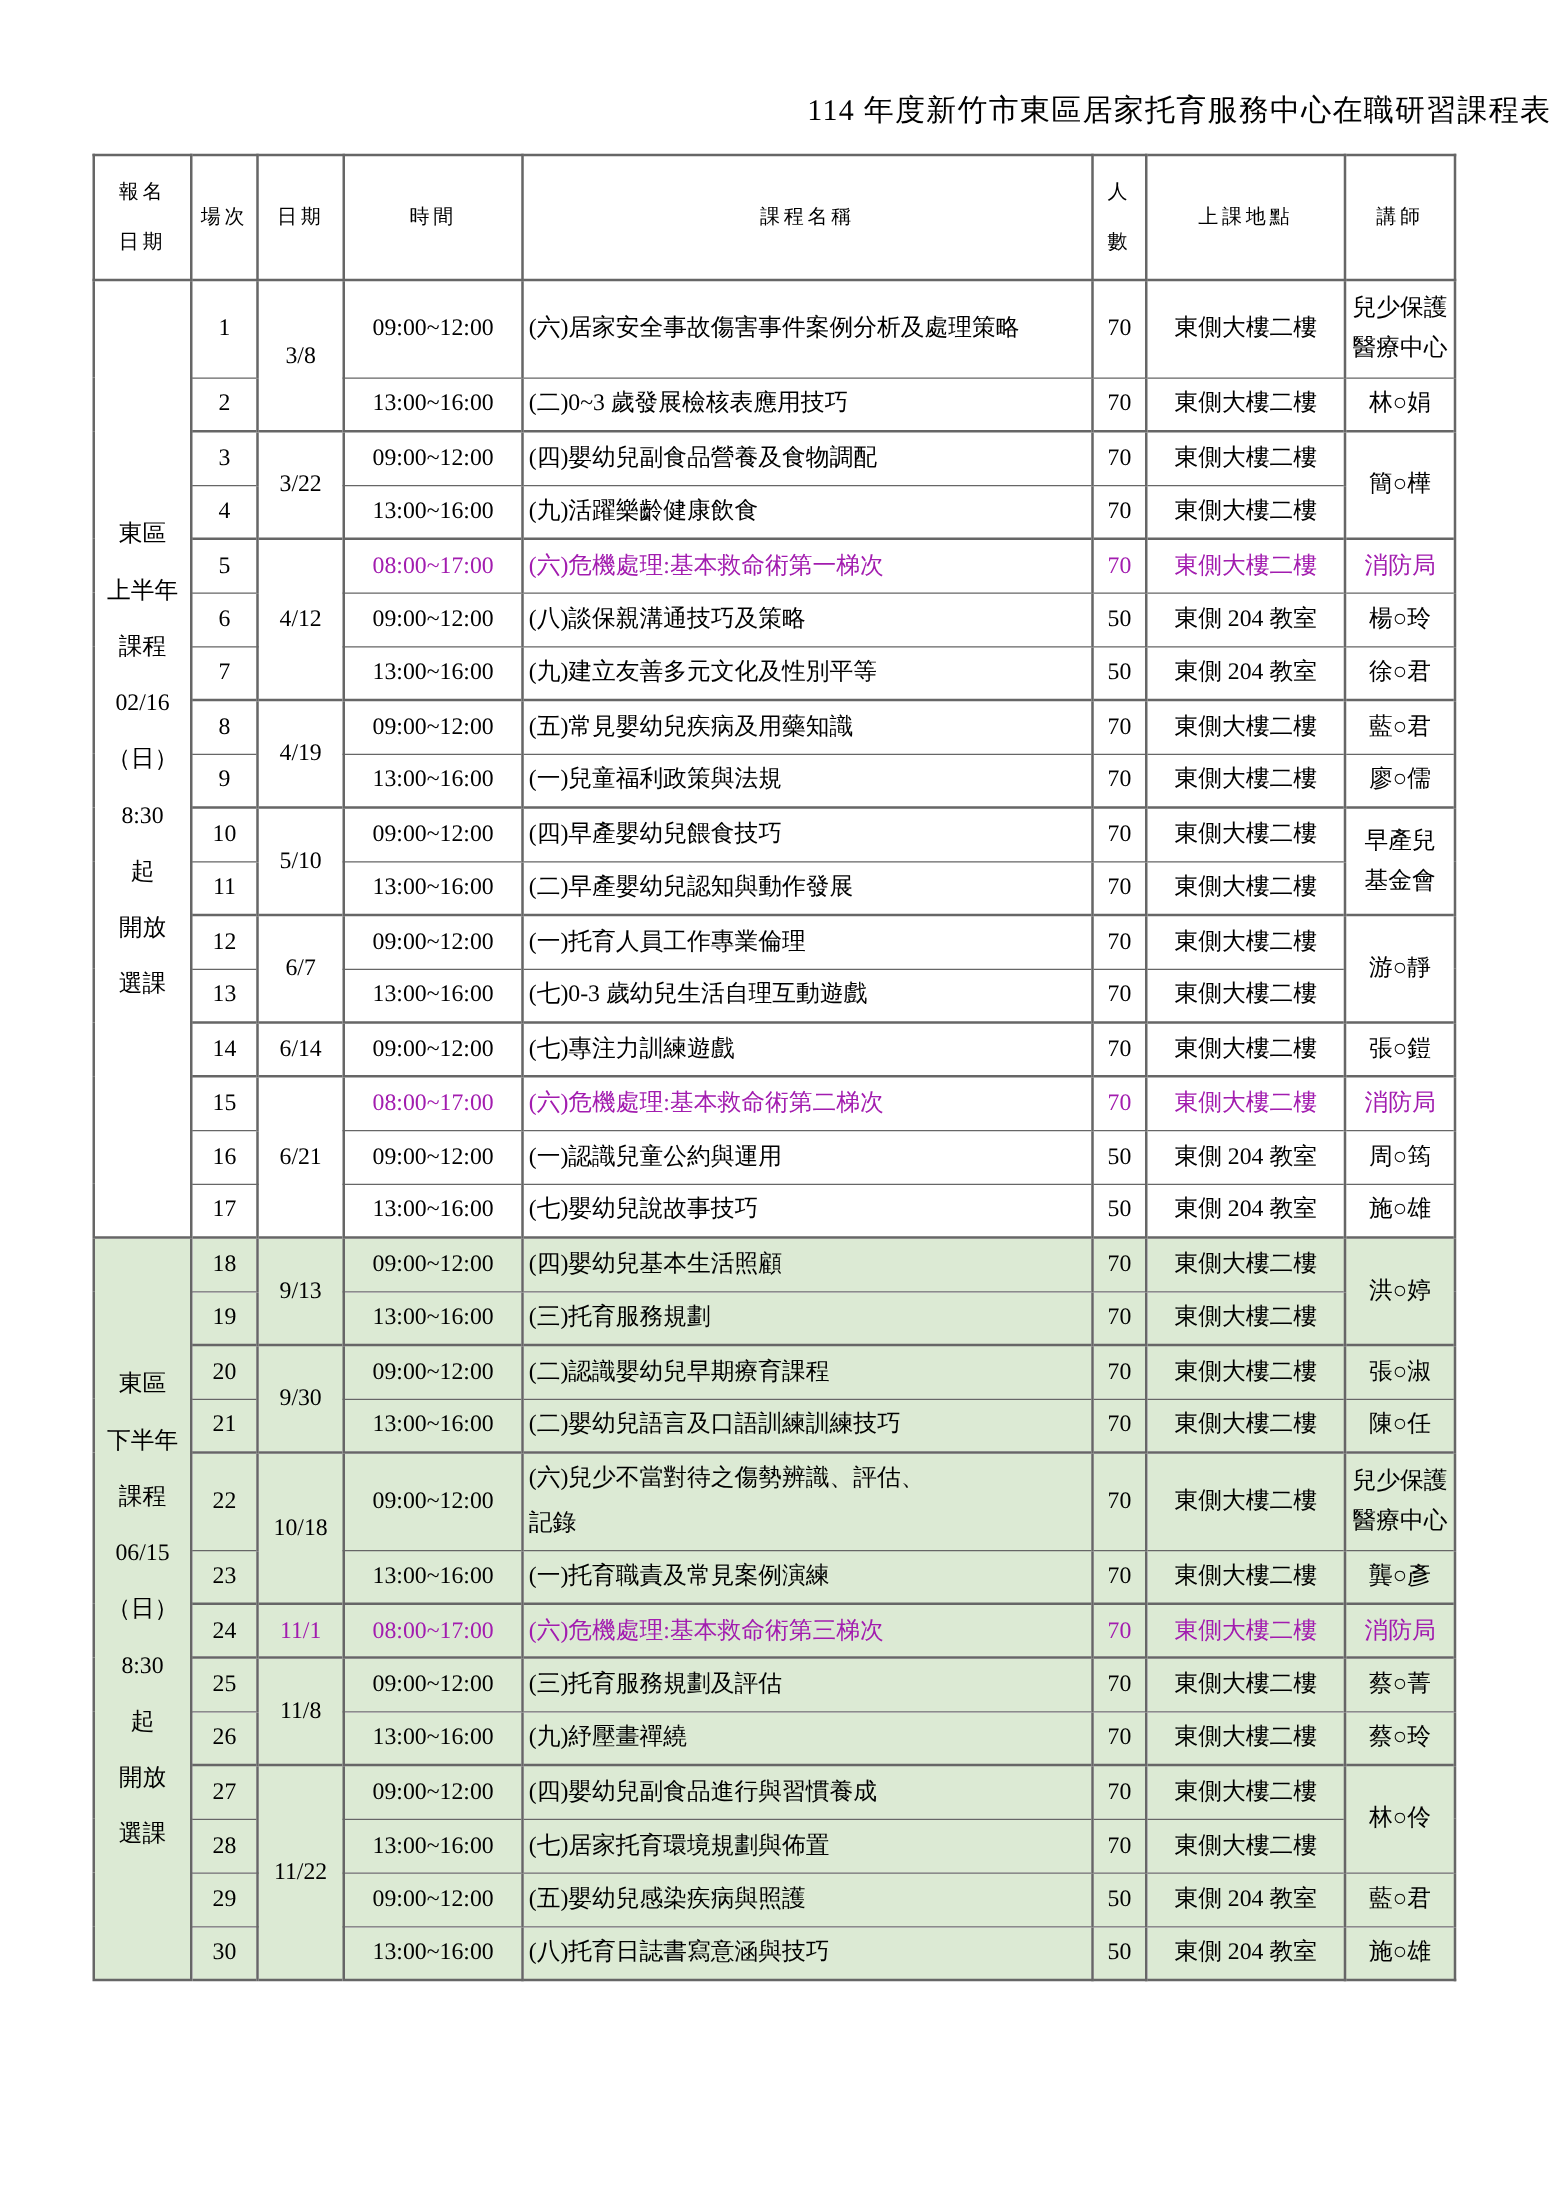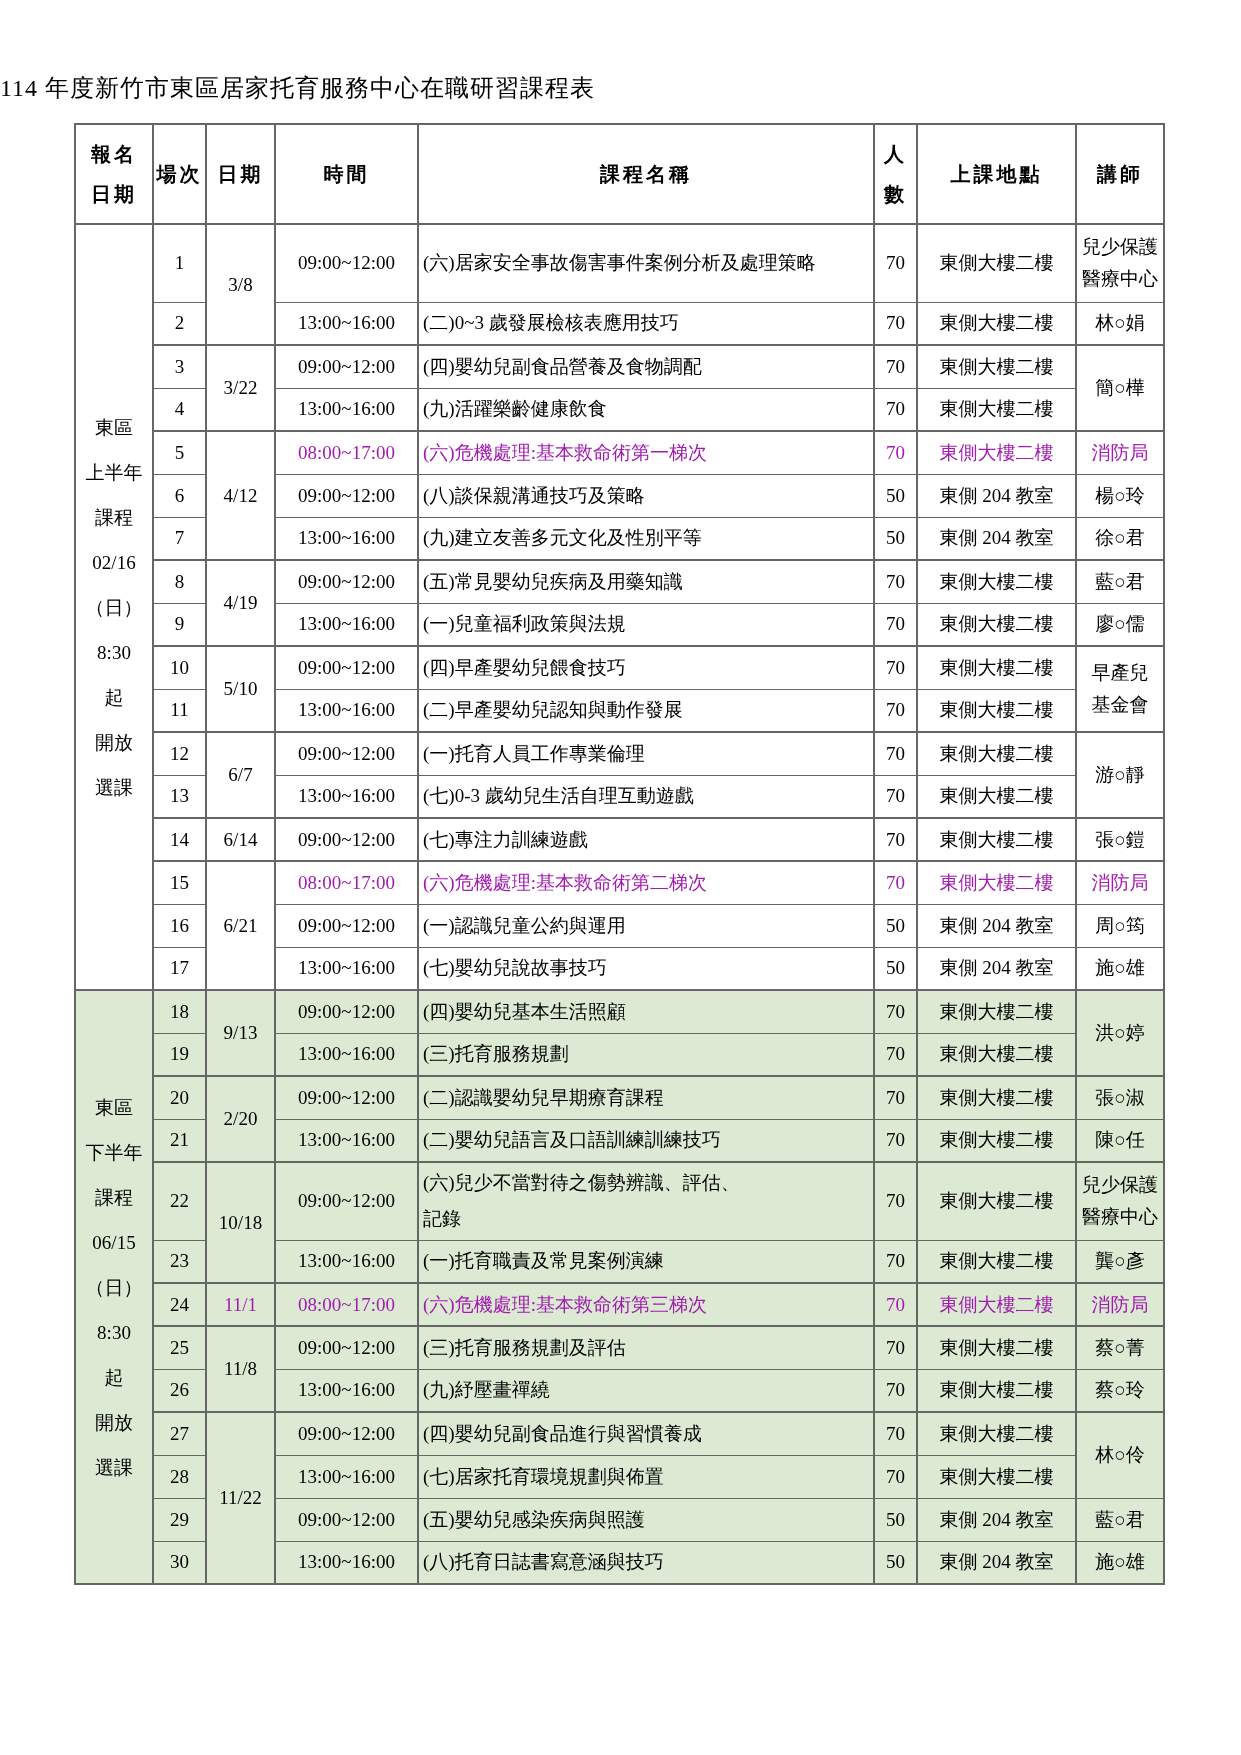--- a/index.html
+++ b/index.html
@@ -3,38 +3,38 @@
 <meta charset="utf-8">
 <style>
   html,body { margin:0; padding:0; }
   body {
     width:1241px; height:1755px; position:relative;
     background:#ffffff; color:#000;
     font-family:"Liberation Serif","DejaVu Serif",serif;
   }
   .page-title {
     position:absolute; top:72px; left:0; width:1241px;
-    text-align:left; font-size:24px; font-weight:normal;
+    text-align:right; font-size:24px; font-weight:normal;
     letter-spacing:1px; margin:0;
   }
   table.course-table {
     position:absolute; left:74px; top:123px;
     border-collapse:collapse; table-layout:fixed;
     border:2px solid #666666;
   }
   th, td {
     border:1px solid #666666;
     border-left-width:2px; border-right-width:2px;
     text-align:center; vertical-align:middle;
     white-space:pre-line; overflow:hidden;
     padding:0;
   }
   thead tr { height:100px; }
   th {
-    font-weight:bold; font-size:20px;
+    font-weight:normal; font-size:16px;
     letter-spacing:3px; line-height:40px;
     border-top-width:2px; border-bottom-width:2px;
   }
   tbody tr { height:43px; }
   tbody tr.tall { height:78px; }
   tbody tr.gs td { border-top-width:2px; }
   tbody tr:last-child td { border-bottom-width:2px;margin-left:44px; }
   td { font-size:19px; line-height:32px; }
   td.course { text-align:left; padding:1px 4px; line-height:36px; }
   td.vlabel { line-height:45px; font-size:19px; }
@@ -244,21 +244,21 @@
       </tr>
       <tr>
         <td class="h2">19</td>
         <td class="h2">13:00~16:00</td>
         <td class="course h2">(三)托育服務規劃</td>
         <td class="h2">70</td>
         <td class="h2">東側大樓二樓</td>
       </tr>
       <tr class="gs">
         <td class="h2">20</td>
-        <td class="h2" rowspan="2">2/20</td>
+        <td class="h2" rowspan="2">9/30</td>
         <td class="h2">09:00~12:00</td>
         <td class="course h2">(二)認識嬰幼兒早期療育課程</td>
         <td class="h2">70</td>
         <td class="h2">東側大樓二樓</td>
         <td class="h2">張○淑</td>
       </tr>
       <tr>
         <td class="h2">21</td>
         <td class="h2">13:00~16:00</td>
         <td class="course h2">(二)嬰幼兒語言及口語訓練訓練技巧</td>

